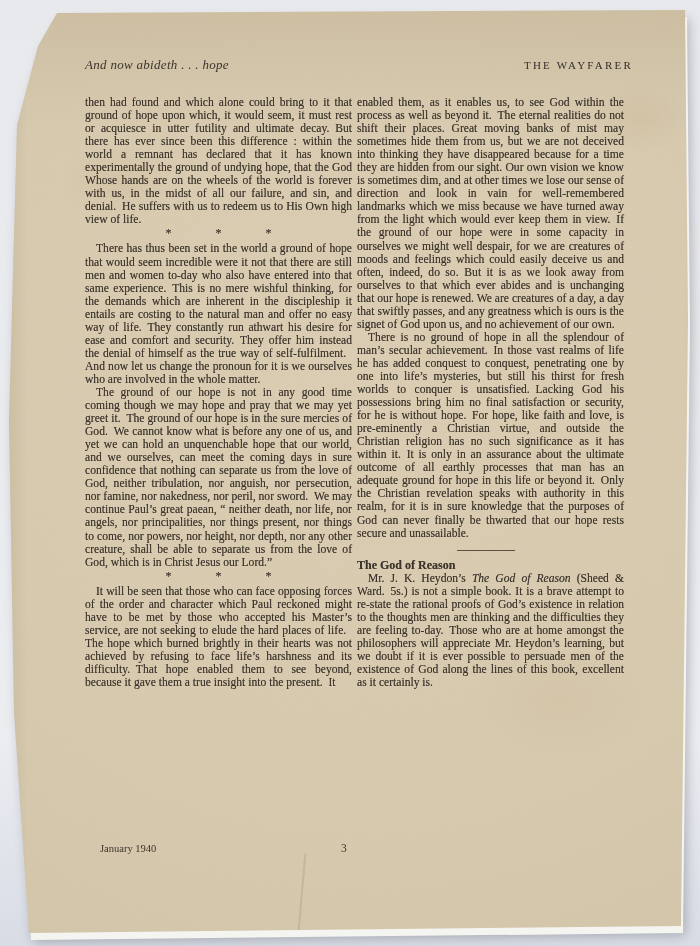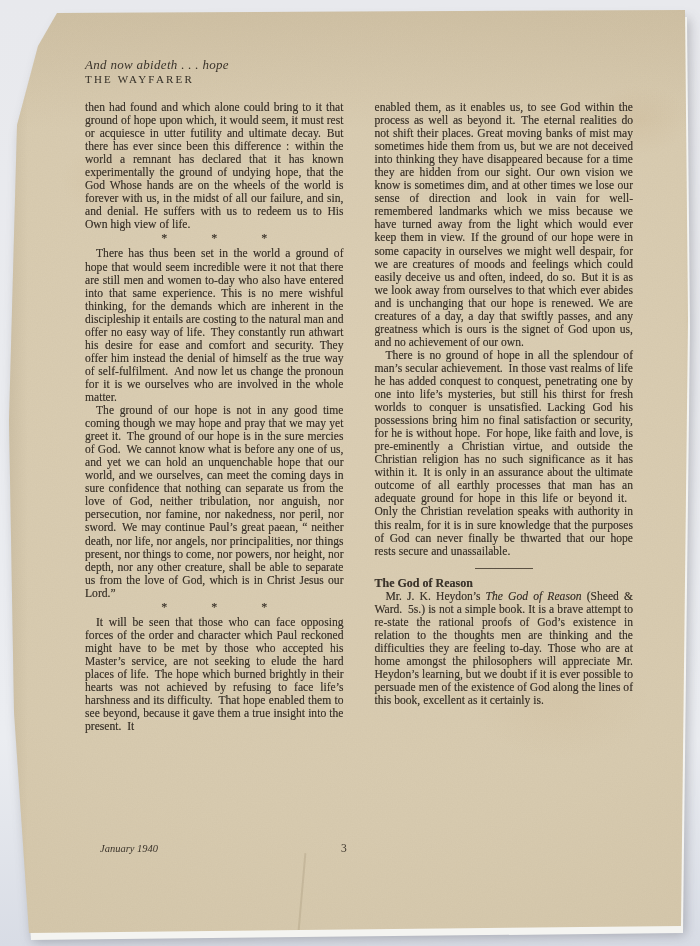--- a/index.html
+++ b/index.html
@@ -28,34 +28,34 @@
       linear-gradient(180deg, rgba(150,125,88,.16) 0px, rgba(150,125,88,0) 130px),
       radial-gradient(60px 40px at 120px 180px, rgba(180,140,90,.10), rgba(180,140,90,0)),
       radial-gradient(90px 60px at 560px 700px, rgba(180,140,90,.08), rgba(180,140,90,0)),
       radial-gradient(50px 35px at 640px 120px, rgba(170,130,80,.10), rgba(170,130,80,0)),
       radial-gradient(130% 90% at 52% 38%, #dccfb5 0%, #d8cbb0 55%, #d1c3a6 100%);
   }
   .grain{position:absolute;inset:0;width:100%;height:100%;pointer-events:none;}
   .crease{position:absolute;left:301px;top:853px;width:2px;height:78px;
     background:rgba(120,100,70,.16);transform:rotate(5deg);}
   .content{position:absolute;left:85px;top:57px;width:548px;color:#3b342b;}
-  .header-row{display:flex;justify-content:space-between;align-items:baseline;flex-direction:column;}
+  .header-row{display:flex;justify-content:space-between;align-items:baseline;}
   .running-title{font-style:italic;font-size:13px;letter-spacing:.3px;color:#3a332a;}
   .masthead{font-size:11px;letter-spacing:2.2px;color:#332e26;}
-  .cols{display:flex;gap:31px;margin-top:16px;}
+  .cols{display:flex;gap:5px;margin-top:23px;}
   .col{width:267px;font-size:11.6px;line-height:13.05px;text-align:justify;
        text-shadow:0 0 .5px rgba(59,50,40,.55);}
   .col p{margin:0;}
   p.ind{text-indent:11px;font-family:Liberation Serif, serif;}
   .ast-row{display:flex;justify-content:center;gap:44px;font-size:12px;
            height:13px;line-height:12px;margin:1px 0 2px;}
   .divider{width:58px;border:none;border-top:1px solid rgba(59,50,40,.8);
            margin:10px 0 7px 100px;}
   .section-heading{font-weight:bold;font-size:12px;line-height:14px;margin:0 0 3px;text-align:left;}
-  .footer-date{position:absolute;left:15px;top:786px;font-style:italic;font-size:10.5px;}
+  .footer-date{position:absolute;left:15px;top:786px;font-size:10.5px;}
   .page-number{position:absolute;left:256px;top:785px;font-size:11.5px;}
 </style>
 </head>
 <body>
 
 <div class="stage">
 
   <div class="shadow-wrap">
     <div class="shadow-shape"></div>
   </div>

